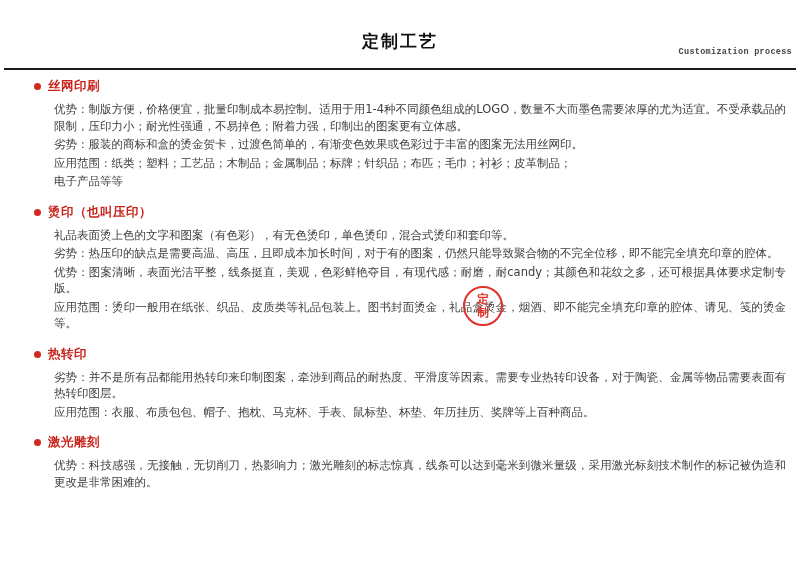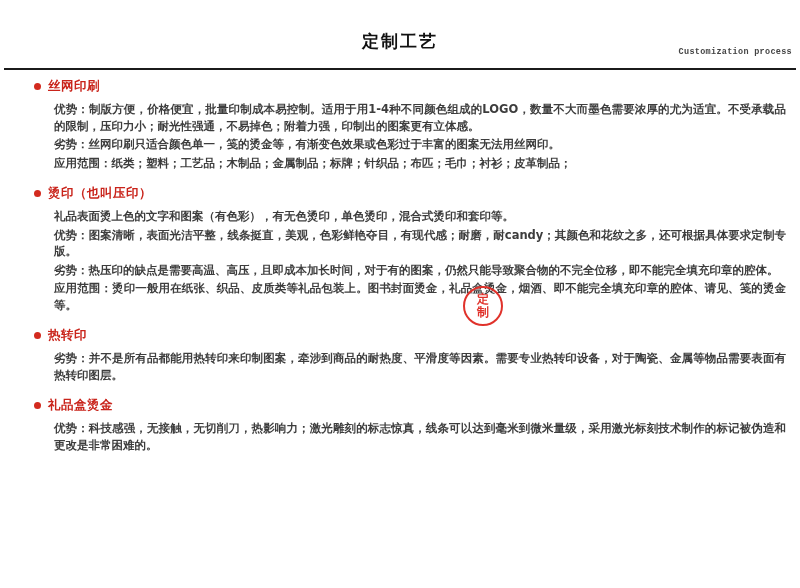--- a/index.html
+++ b/index.html
@@ -83,21 +83,20 @@
     font-weight: bold;
     color: #c9241b;
     letter-spacing: 0.5px;
   }
   .para {
     margin: 1px 22px 2px 46px;
     font-size: 11.5px;
     line-height: 16.5px;
     color: #3d3d3d;
     text-align: justify;
-    font-weight: bold;
   }
   .watermark {
     position: absolute;
     pointer-events: none;
     user-select: none;
   }
   .wm-text {
     left: 330px;
     top: 281px;
     font-size: 27px;
@@ -137,47 +136,49 @@
   <div class="rule"></div>
 
   <div class="content">
 
     <div class="section">
       <div class="sec-head">
         <span class="bullet"></span>
         <span class="sec-title">丝网印刷</span>
       </div>
       <p class="para">优势：制版方便，价格便宜，批量印制成本易控制。适用于用1-4种不同颜色组成的LOGO，数量不大而墨色需要浓厚的尤为适宜。不受承载品的限制，压印力小；耐光性强通，不易掉色；附着力强，印制出的图案更有立体感。</p>
-      <p class="para">劣势：丝网印刷只适合颜色单一，笺的烫金等，有渐变色效果或色彩过于丰富的图案无法用丝网印。</p>
+      <p class="para">劣势：服装的商标和盒的烫金贺卡，过渡色简单的，有渐变色效果或色彩过于丰富的图案无法用丝网印。</p>
       <p class="para">应用范围：纸类；塑料；工艺品；木制品；金属制品；标牌；针织品；布匹；毛巾；衬衫；皮革制品；</p>
+      <p class="para">电子产品等等</p>
     </div>
 
     <div class="section">
       <div class="sec-head">
         <span class="bullet"></span>
         <span class="sec-title">烫印（也叫压印）</span>
       </div>
       <p class="para">礼品表面烫上色的文字和图案（有色彩），有无色烫印，单色烫印，混合式烫印和套印等。</p>
+      <p class="para">劣势：热压印的缺点是需要高温、高压，且即成本加长时间，对于有的图案，仍然只能导致聚合物的不完全位移，即不能完全填充印章的腔体。</p>
       <p class="para">优势：图案清晰，表面光洁平整，线条挺直，美观，色彩鲜艳夺目，有现代感；耐磨，耐candy；其颜色和花纹之多，还可根据具体要求定制专版。</p>
-      <p class="para">劣势：热压印的缺点是需要高温、高压，且即成本加长时间，对于有的图案，仍然只能导致聚合物的不完全位移，即不能完全填充印章的腔体。</p>
       <p class="para">应用范围：烫印一般用在纸张、织品、皮质类等礼品包装上。图书封面烫金，礼品盒烫金，烟酒、即不能完全填充印章的腔体、请见、笺的烫金等。</p>
     </div>
 
     <div class="section">
       <div class="sec-head">
         <span class="bullet"></span>
         <span class="sec-title">热转印</span>
       </div>
       <p class="para">劣势：并不是所有品都能用热转印来印制图案，牵涉到商品的耐热度、平滑度等因素。需要专业热转印设备，对于陶瓷、金属等物品需要表面有热转印图层。</p>
+      <p class="para">应用范围：衣服、布质包包、帽子、抱枕、马克杯、手表、鼠标垫、杯垫、年历挂历、奖牌等上百种商品。</p>
     </div>
 
     <div class="section">
       <div class="sec-head">
         <span class="bullet"></span>
-        <span class="sec-title">礼品盒烫金</span>
+        <span class="sec-title">激光雕刻</span>
       </div>
       <p class="para">优势：科技感强，无接触，无切削刀，热影响力；激光雕刻的标志惊真，线条可以达到毫米到微米量级，采用激光标刻技术制作的标记被伪造和更改是非常困难的。</p>
     </div>
 
   </div>
 
   <div class="watermark wm-stamp">
     <span>定</span>
     <span>制</span>
   </div>

